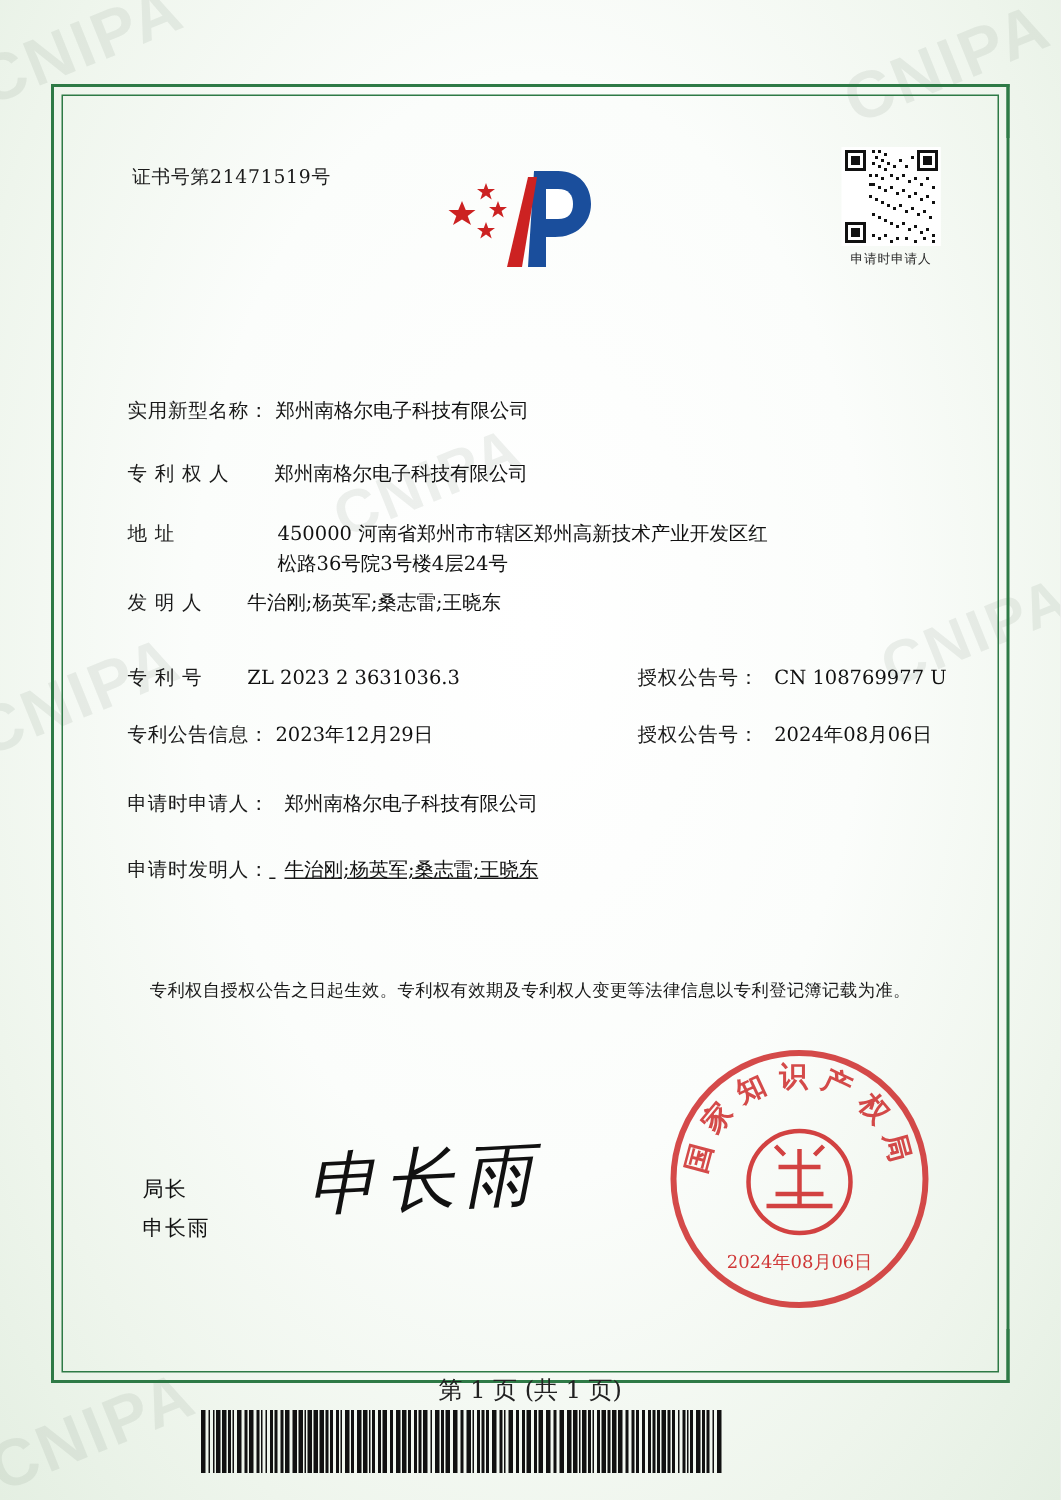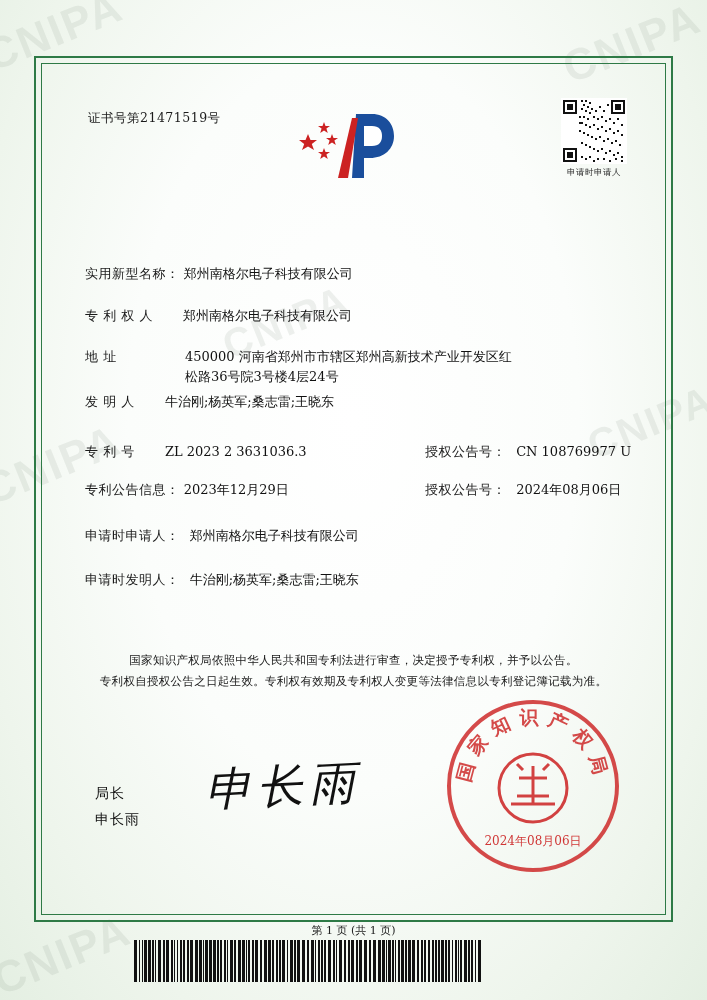--- a/index.html
+++ b/index.html
@@ -81,21 +81,21 @@
 
   .r-name{position:absolute;left:15px;top:0;}
   .r-owner{position:absolute;left:15px;top:42px;}
   .r-addr{position:absolute;left:15px;top:82px;width:430px;line-height:20px;}
   .r-inv{position:absolute;left:15px;top:128px;}
   .r-patno{position:absolute;left:15px;top:178px;}
   .r-grantno{position:absolute;left:355px;top:178px;}
   .r-appdate{position:absolute;left:15px;top:216px;}
   .r-grantdate{position:absolute;left:355px;top:216px;}
   .r-origapp{position:absolute;left:15px;top:262px;}
-  .r-originv{position:absolute;left:15px;top:306px;}
+  .r-originv{position:absolute;left:15px;top:306px;text-decoration:underline;}
 
   .statement{
     position:absolute;left:30px;right:30px;top:570px;
     font-family:"DejaVu Serif","Liberation Serif",serif;
     font-size:11.5px;color:#1a1a1a;line-height:21px;text-align:center;
     letter-spacing:.3px;
   }
 
   .director{
     position:absolute;left:35px;top:700px;
@@ -125,21 +125,21 @@
     opacity:.9;
   }
   .seal-text{
     position:absolute;left:0;top:0;width:172px;height:172px;
     color:#cc2222;opacity:.9;
   }
 
   .pageno{
     position:absolute;left:0;right:0;bottom:-38px;text-align:center;
     font-family:"DejaVu Serif","Liberation Serif",serif;
-    font-size:11px;color:#222;
+    font-size:16px;color:#222;
   }
 
   
   .barcode{
     position:absolute;left:50%;transform:translateX(-50%);
     bottom:18px;width:440px;height:42px;display:flex;align-items:stretch;
   }
   .barcode i{display:block;background:#111;height:100%;}
 </style>
 </head>
@@ -314,21 +314,20 @@
         <span class="val" style="margin-left:6px;">郑州南格尔电子科技有限公司</span>
       </div>
 
       <div class="r-originv">
         <span class="lbl">申请时发明人：</span>
         <span class="val" style="margin-left:6px;">牛治刚;杨英军;桑志雷;王晓东</span>
       </div>
     </div>
 
     <div class="statement">
-      <div>国家知识产权局依照中华人民共和国专利法进行审查，决定授予专利权，并予以公告。</div>
       <div>专利权自授权公告之日起生效。专利权有效期及专利权人变更等法律信息以专利登记簿记载为准。</div>
     </div>
 
     <div class="director">
       <div>局长</div>
       <div>申长雨</div>
     </div>
 
     <div class="signature">申长雨</div>
 

